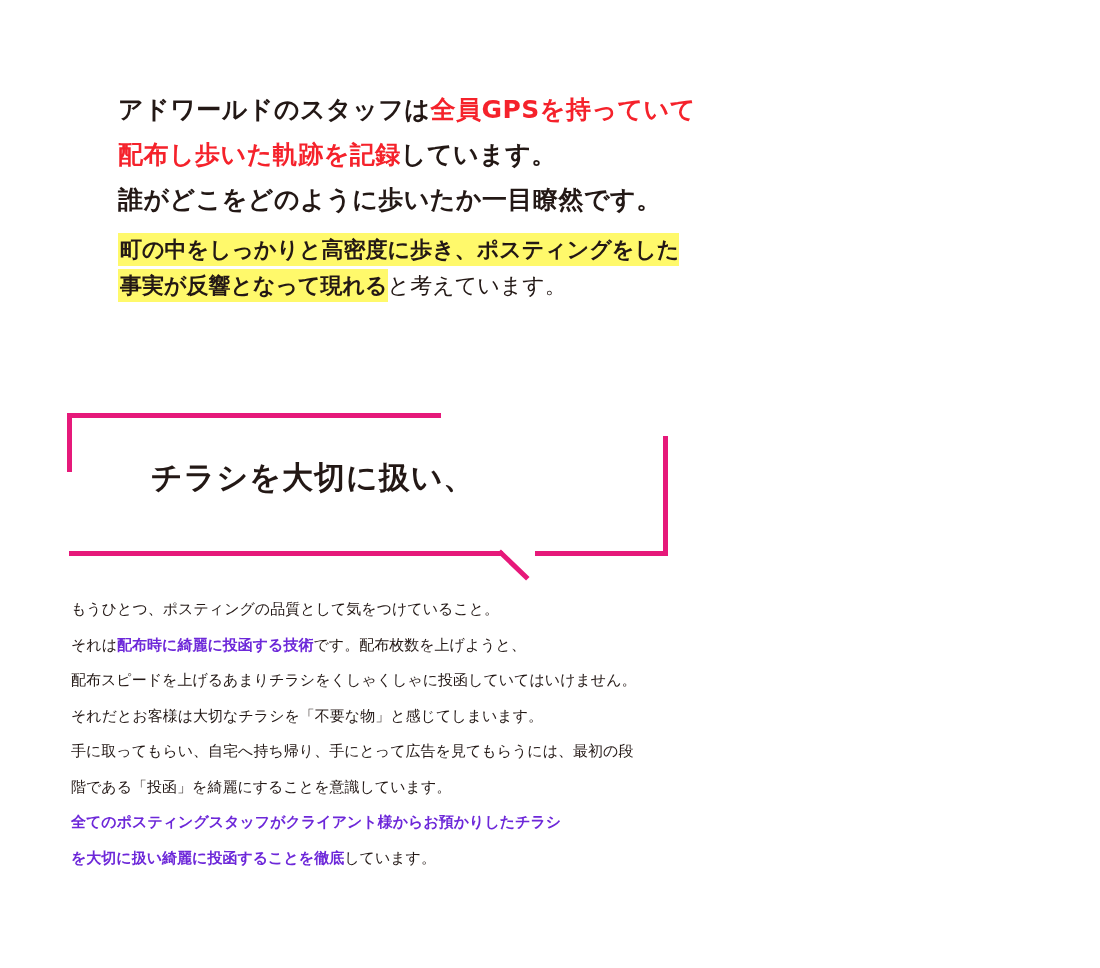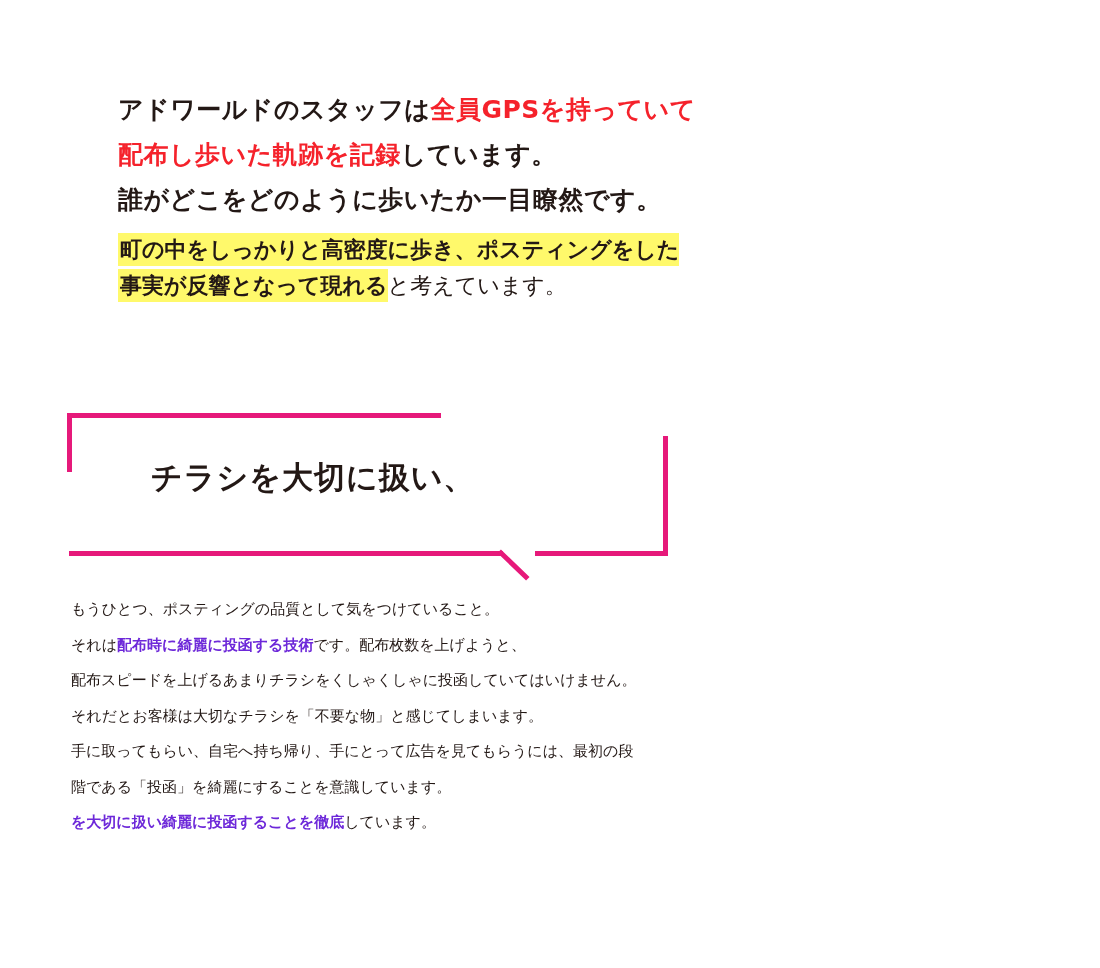--- a/index.html
+++ b/index.html
@@ -106,14 +106,15 @@
   <span class="line">チラシを大切に扱い、</span>
 </div>
 
 <div class="abs body-text">
   <span class="line"><span>もうひとつ、ポスティングの品質として気をつけていること。</span></span>
   <span class="line"><span>それは</span><span class="pink">配布時に綺麗に投函する技術</span><span>です。配布枚数を上げようと、</span></span>
   <span class="line"><span>配布スピードを上げるあまりチラシをくしゃくしゃに投函していてはいけません。</span></span>
   <span class="line"><span>それだとお客様は大切なチラシを「不要な物」と感じてしまいます。</span></span>
   <span class="line"><span>手に取ってもらい、自宅へ持ち帰り、手にとって広告を見てもらうには、最初の段</span></span>
   <span class="line"><span>階である「投函」を綺麗にすることを意識しています。</span></span>
+  <span class="line"><span class="pink">全てのポスティングスタッフがクライアント様からお預かりしたチラシ</span></span>
   <span class="line"><span class="pink">を大切に扱い綺麗に投函することを徹底</span><span>しています。</span></span>
 </div>
 
 </body></html>

